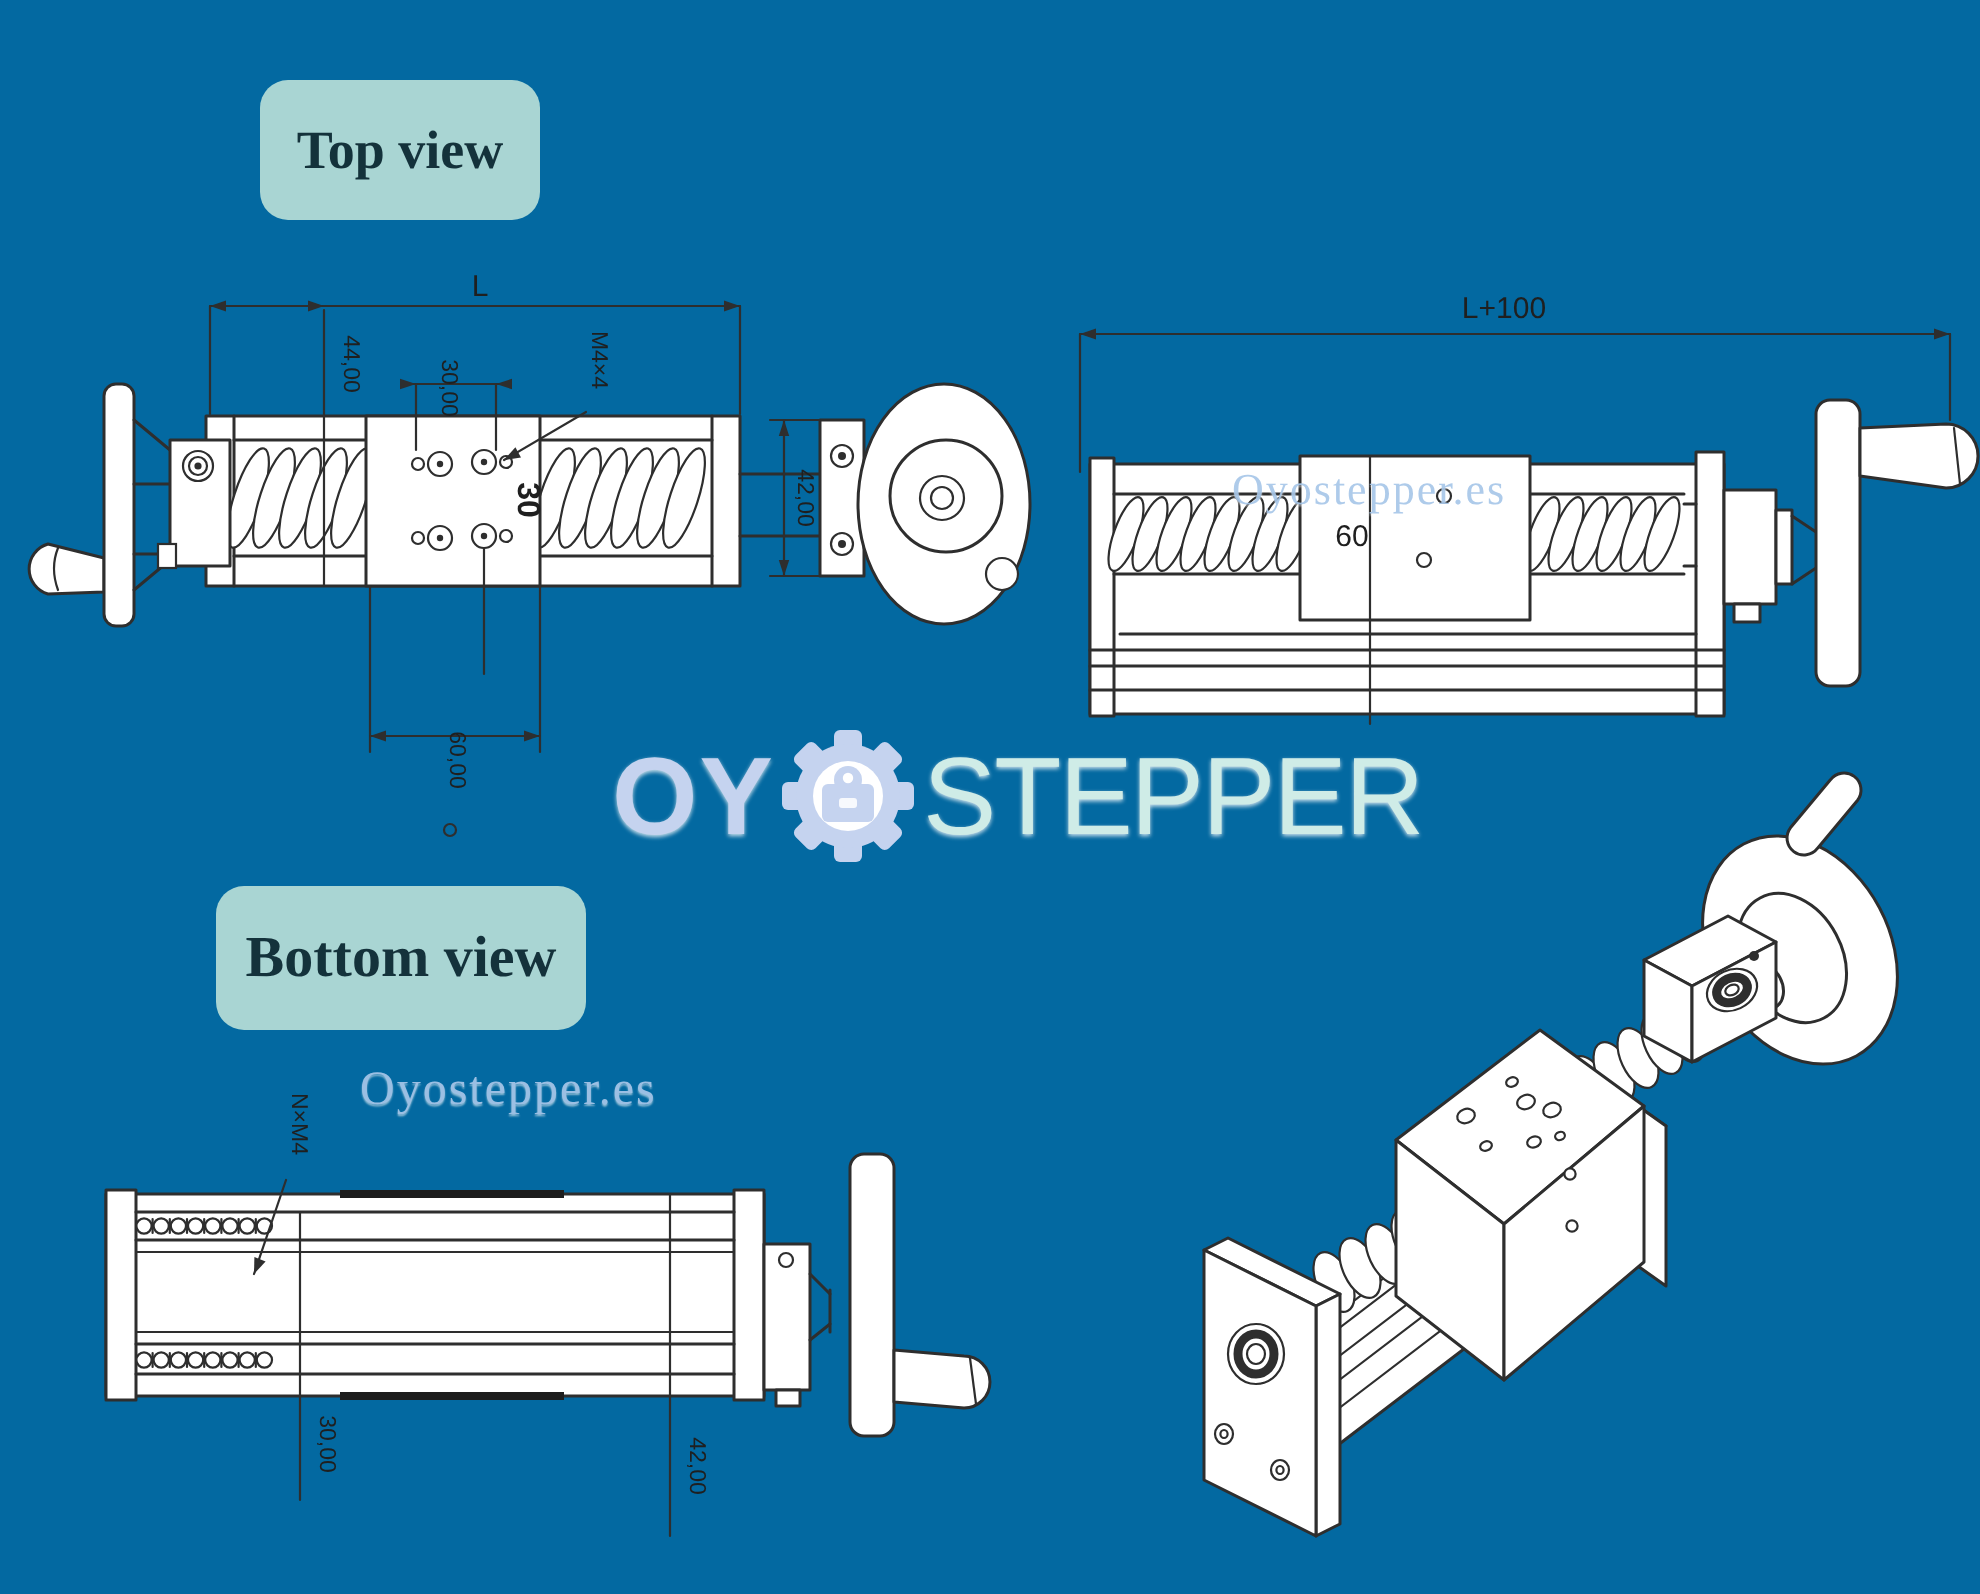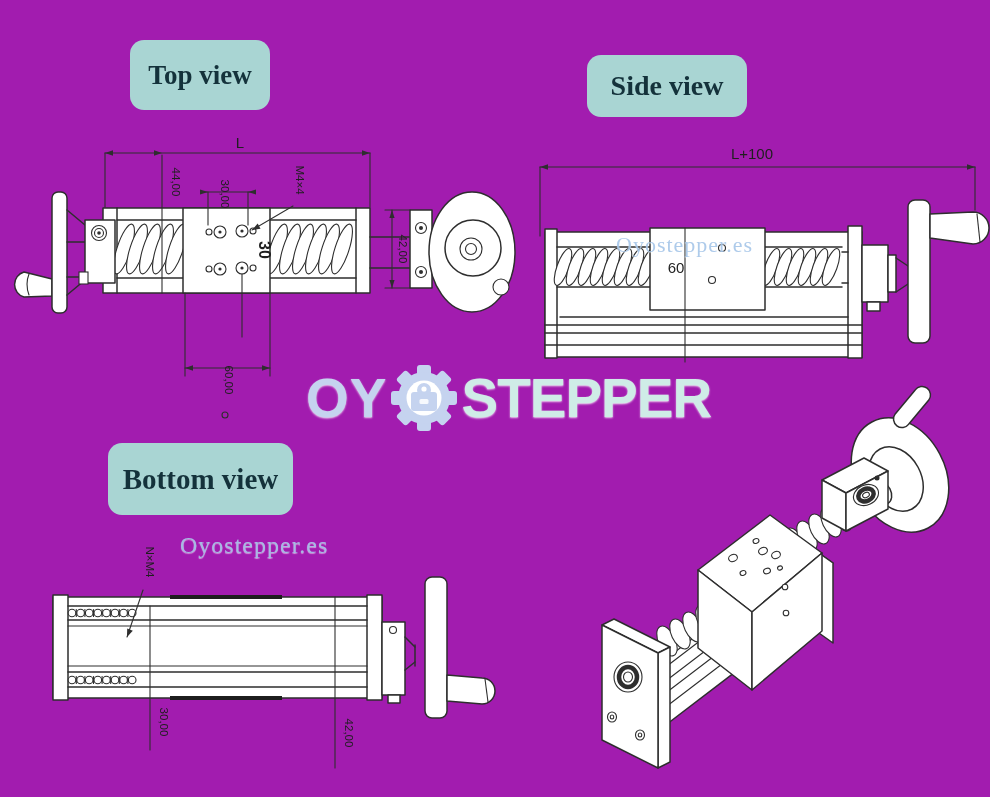--- a/index.html
+++ b/index.html
@@ -1,17 +1,17 @@
 <!DOCTYPE html>
 <html><head>
 <meta charset="utf-8">
 <style>
   html,body { margin:0; padding:0; background:#ffffff; }
   .canvas {
-    position:relative; width:990px; height:797px; background:#a21caf;
+    position:relative; width:990px; height:797px; background:#0369a1;
     overflow:hidden; font-family:"Liberation Sans", sans-serif;
   }
   .view-label {
     position:absolute; display:flex; align-items:center; justify-content:center;
     background:#a9d5d3; color:#14323b; border-radius:14px;
     font-family:"Liberation Serif", serif; font-weight:bold; z-index:3;
   }
   .lbl-top    { left:130px; top:40px;  width:140px; height:70px; font-size:27px; }
   .lbl-side   { left:587px; top:55px;  width:160px; height:62px; font-size:28px; }
   .lbl-bottom { left:108px; top:443px; width:185px; height:72px; font-size:29px; }
@@ -24,21 +24,21 @@
   .wm-bottom { left:180px; top:532px; font-size:24px; }
   .logo {
     position:absolute; left:306px; top:362px; height:72px; z-index:2;
     display:flex; align-items:center; gap:2px;
   }
   .logo .part1 {
     font-size:55px; font-weight:bold; color:#c5d3ef; letter-spacing:1px;
     text-shadow:0 1px 2px rgba(255,255,255,0.8); line-height:72px;
   }
   .logo .part2 {
-    font-size:55px; font-weight:bold; color:#cfece7; letter-spacing:-1px;
+    font-size:55px; font-weight:normal; color:#cfece7; letter-spacing:-1px;
     text-shadow:0 1px 2px rgba(255,255,255,0.8); line-height:72px;
   }
   .drawing { position:absolute; z-index:1; }
   .svg-top    { left:0px;   top:130px; }
   .svg-side   { left:530px; top:40px;  }
   .svg-bottom { left:20px;  top:490px; }
   .svg-iso    { left:570px; top:385px; }
   
   .ln { stroke:#2e2e2e; fill:none; stroke-width:1.5; stroke-linecap:round; }
   .lt { stroke:#2e2e2e; fill:none; stroke-width:1.1; stroke-linecap:round; }
@@ -50,23 +50,20 @@
   .txt-big { fill:#1f1f1f; font-family:"Liberation Sans", sans-serif; font-size:16px; font-weight:bold; }
   .txt-med { fill:#1f1f1f; font-family:"Liberation Sans", sans-serif; font-size:15px; }
 </style>
 </head>
 <body>
 
 <div class="canvas">
 
   <div class="view-label lbl-top">
     <span>Top view</span>
-  </div>
-  <div class="view-label lbl-side">
-    <span>Side view</span>
   </div>
   <div class="view-label lbl-bottom">
     <span>Bottom view</span>
   </div>
 
   <div class="watermark wm-side">Oyostepper.es</div>
   <div class="watermark wm-bottom">Oyostepper.es</div>
 
   <div class="logo">
     <span class="part1">OY</span>

